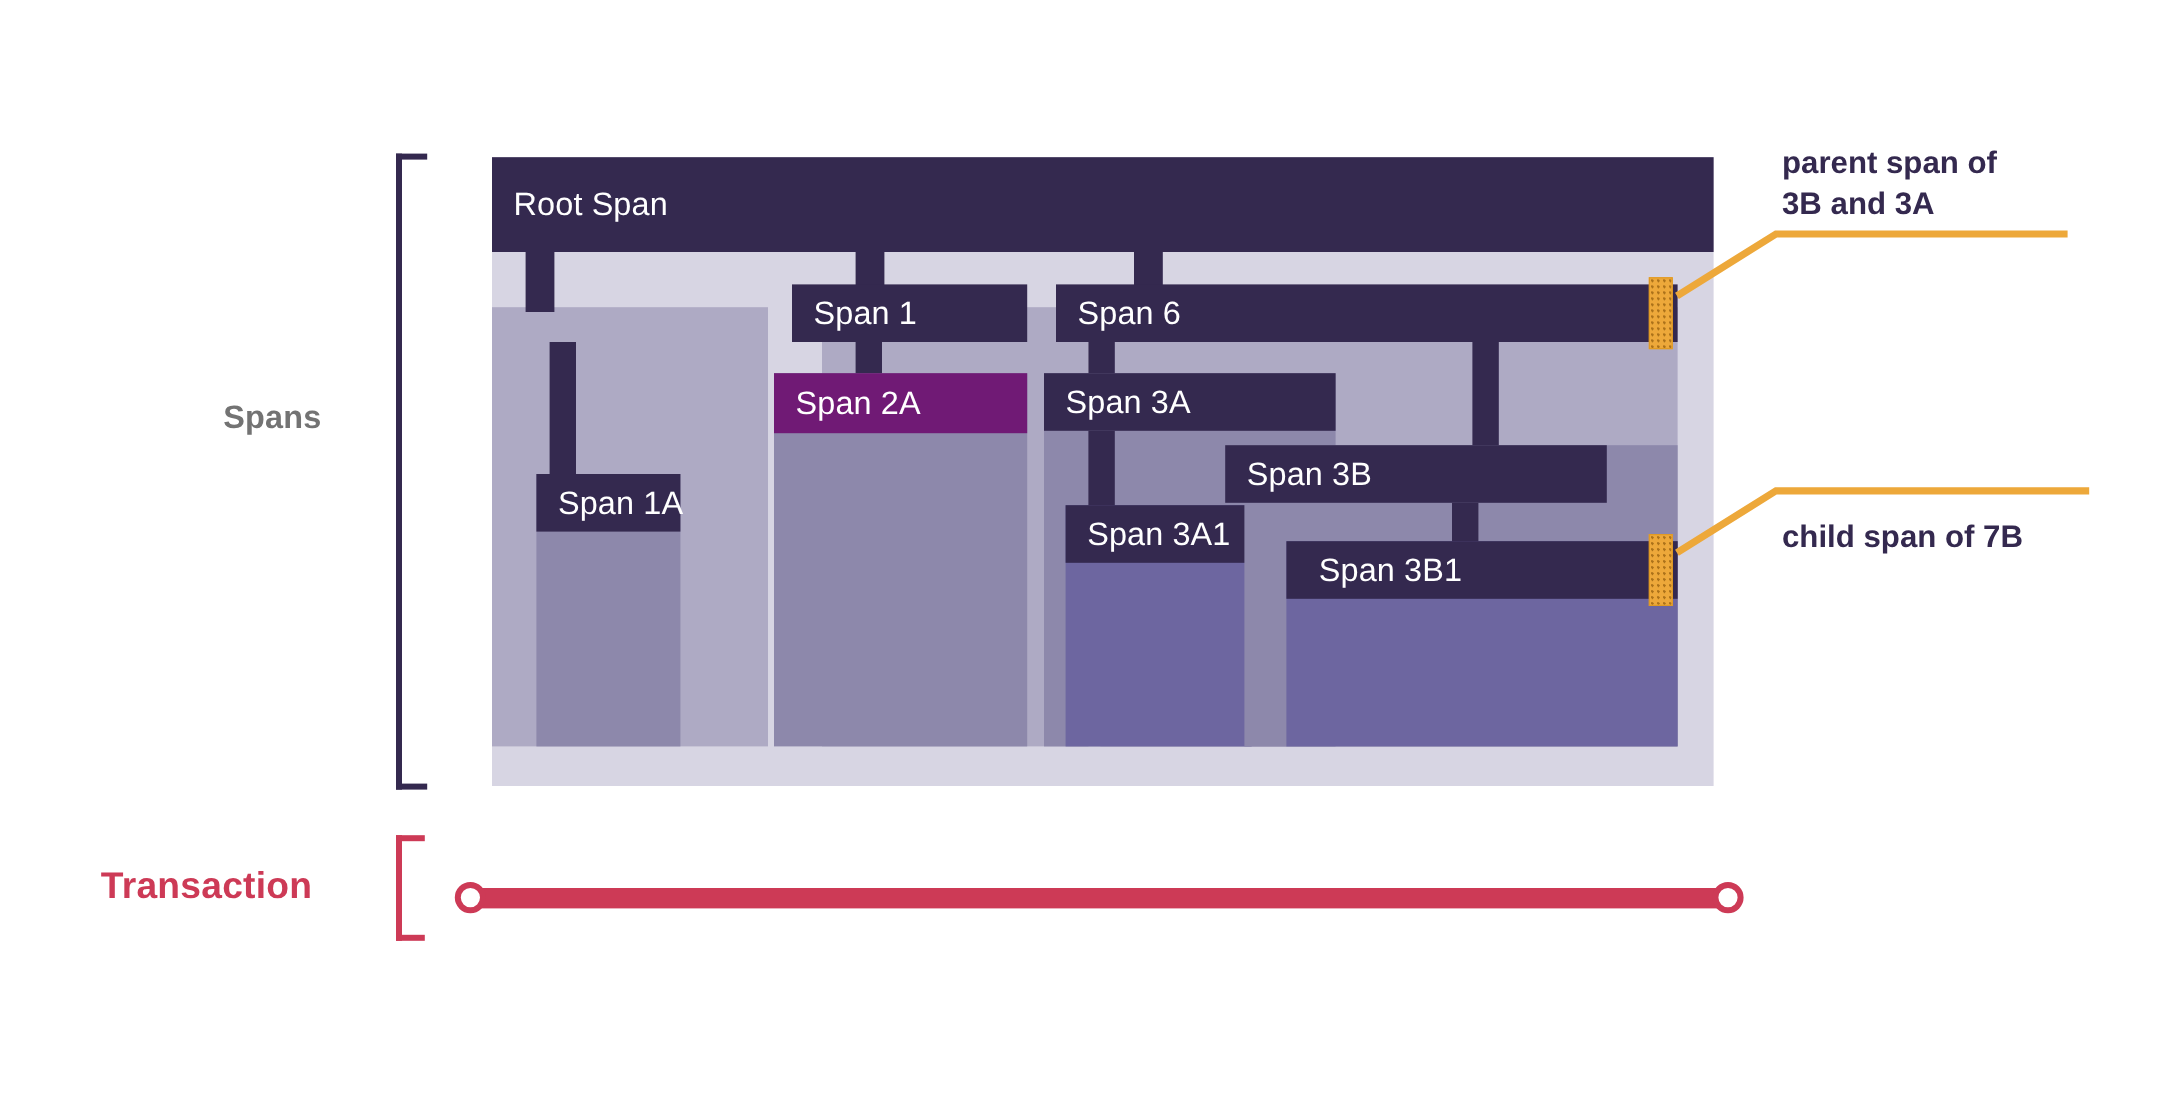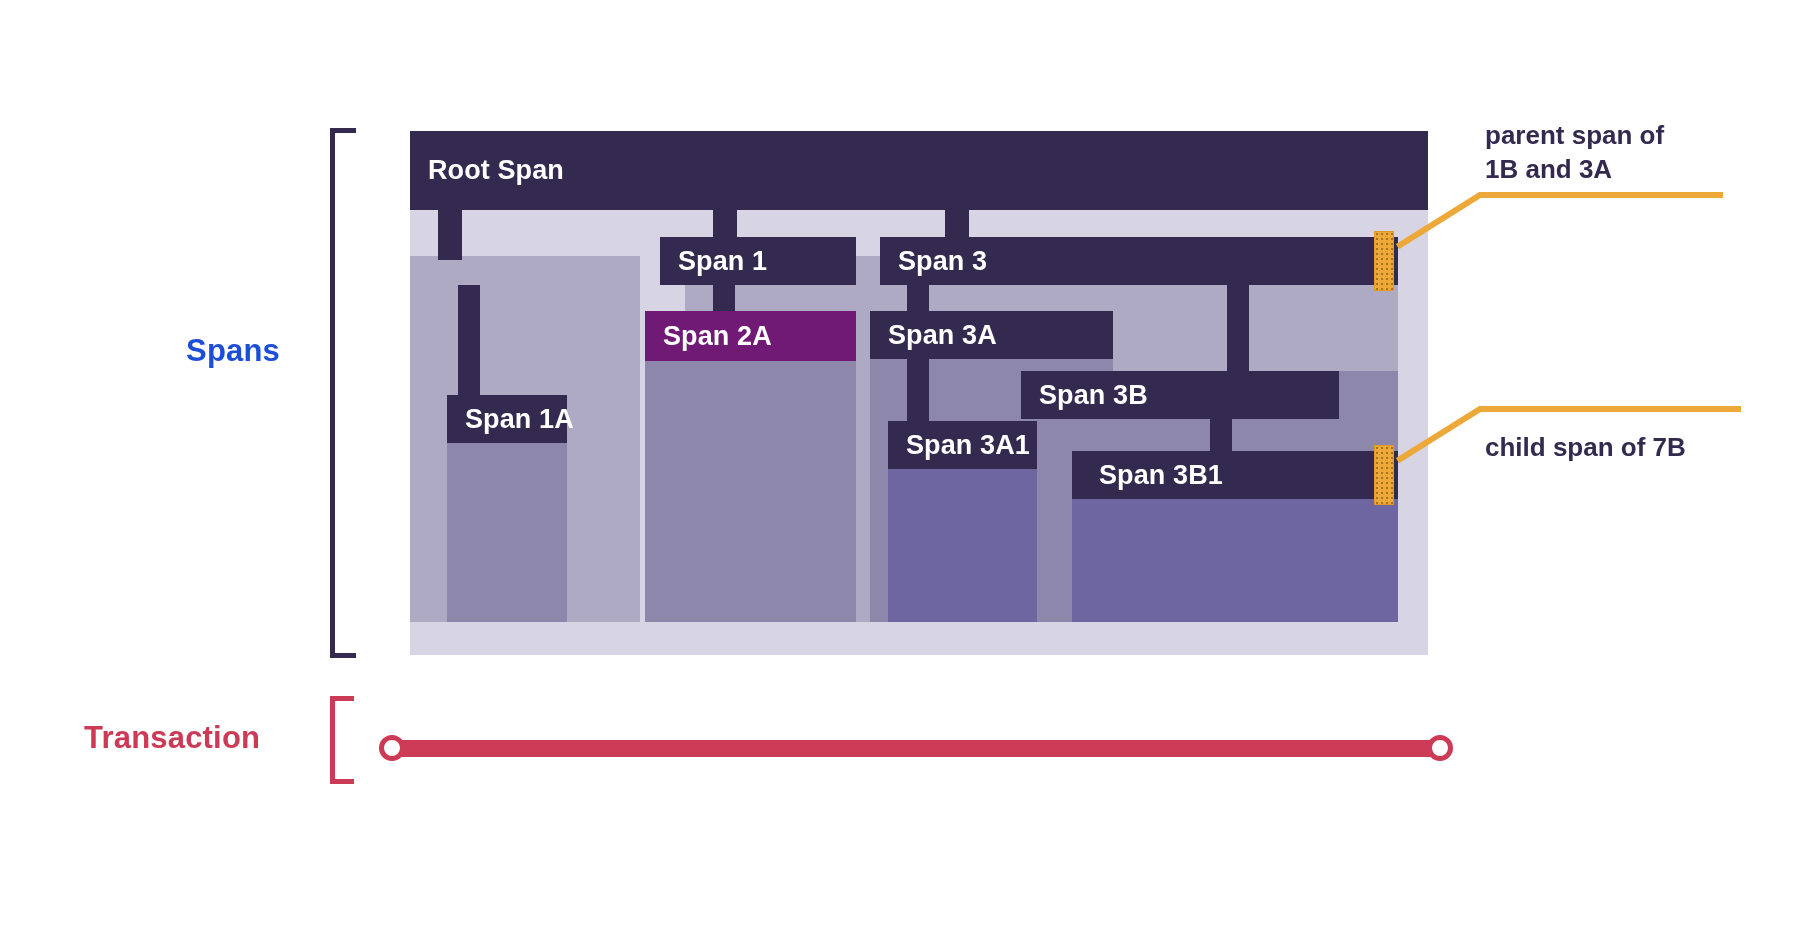--- a/index.html
+++ b/index.html
@@ -20,22 +20,22 @@
 
   
   .side-label {
     position: absolute;
     font-weight: bold;
     letter-spacing: .2px;
     white-space: nowrap;
   }
   #spans-label {
     left: 186px; top: 333px;
-    font-size: 31px;
-    color: #1d4ed8;
+    font-size: 27px;
+    color: #737373;
   }
   #transaction-label {
     left: 84px; top: 720px;
     font-size: 31px;
     color: #cd3a56;
   }
 
   
   .bracket {
     position: absolute;
@@ -63,21 +63,21 @@
     width: 1018px; height: 524px;
     background: #d7d5e3;
   }
 
   
   .bar {
     position: absolute;
     background: #34294f;
     color: #ffffff;
     font-size: 27px;
-    font-weight: bold;
+    font-weight: normal;
     display: flex;
     align-items: center;
     box-sizing: border-box;
     padding-left: 18px;
     white-space: nowrap;
     letter-spacing: .1px;
   }
   .bar.dark2 { background: #701a75; }
 
   
@@ -170,21 +170,21 @@
     </div>
 
     <div class="limb" style="left:303px; top:154px; width:22px; height:42px;"></div>
 
     <div class="body d2" style="left:235px; top:180px; width:211px; height:311px;"></div>
     <div class="bar dark2" style="left:235px; top:180px; width:211px; height:50px;">
       <span>Span 2A</span>
     </div>
 
     <div class="bar" style="left:470px; top:106px; width:518px; height:48px;">
-      <span>Span 3</span>
+      <span>Span 6</span>
     </div>
 
     <div class="chip" style="left:964px; top:100px; width:20px; height:60px;"></div>
 
     <div class="limb" style="left:497px; top:154px; width:22px; height:42px;"></div>
 
     <div class="limb" style="left:817px; top:154px; width:22px; height:197px;"></div>
 
     <div class="body d2" style="left:460px; top:180px; width:243px; height:311px;"></div>
     <div class="bar" style="left:460px; top:180px; width:243px; height:48px;">
@@ -212,21 +212,21 @@
 
     <div class="chip" style="left:964px; top:314px; width:20px; height:60px;"></div>
   </div>
 
   <svg class="callouts" width="1801" height="927">
     <polyline points="1400,245 1480,195 1720,195" fill="none" stroke="#eda83a" stroke-width="6" stroke-linecap="square" stroke-linejoin="miter"></polyline>
     <polyline points="1400,459 1480,409 1738,409" fill="none" stroke="#eda83a" stroke-width="6" stroke-linecap="square" stroke-linejoin="miter"></polyline>
   </svg>
 
   <div class="callout-text" style="left:1485px; top:118px;">parent span of
-1B and 3A</div>
+3B and 3A</div>
 
   <div class="callout-text" style="left:1485px; top:430px;">child span of 7B</div>
 
   <div id="transaction-track"></div>
   <div class="endpoint" id="transaction-start"></div>
   <div class="endpoint" id="transaction-end"></div>
 
 </div>
 
 </body></html>

